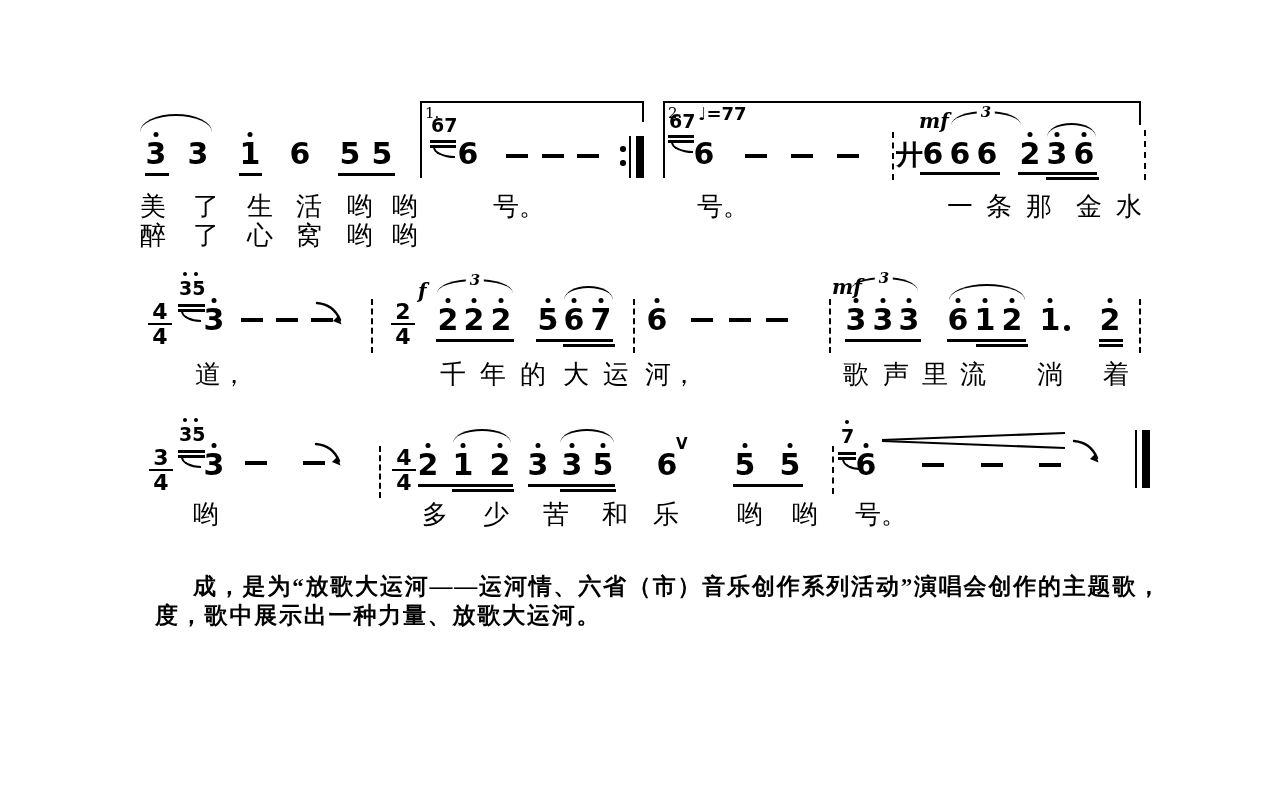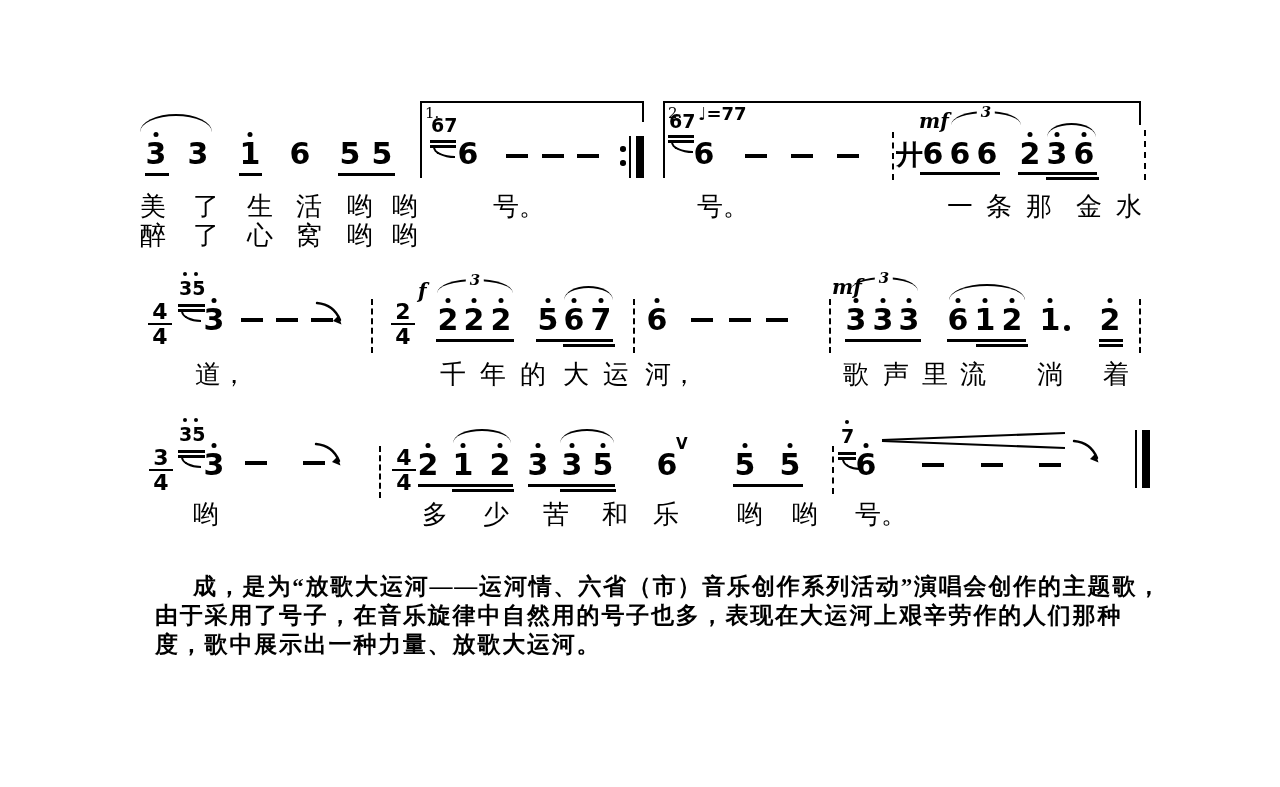--- a/index.html
+++ b/index.html
@@ -40,21 +40,20 @@
         font-weight:600;font-size:23px;letter-spacing:1.8px;color:#000}
   .para .pline{height:29px;line-height:29px;white-space:nowrap}
   .para .pline:first-child{padding-left:38px}
 </style>
 </head>
 <body>
 
 <div id="canvas">
   <div class="para">
     <div class="pline">成，是为“放歌大运河——运河情、六省（市）音乐创作系列活动”演唱会创作的主题歌，</div>
-    <div class="pline">由于采用了号子，在音乐旋律中自然用的号子也多，表现在大运河上艰辛劳作的人们那种</div>
     <div class="pline">度，歌中展示出一种力量、放歌大运河。</div>
   </div>
 <div class="slur" style="left: 140px; top: 114px; width: 72px; height: 16px;"></div>
     <div class="note" style="left: 156px; top: 140px;">3</div>
     <div class="odot" style="left: 156px; top: 132px;"></div>
     <div class="note" style="left: 198px; top: 140px;">3</div>
     <div class="note" style="left: 250px; top: 140px;">1</div>
     <div class="odot" style="left: 250px; top: 132px;"></div>
     <div class="note" style="left: 300px; top: 140px;">6</div>
     <div class="note" style="left: 350px; top: 140px;">5</div>

